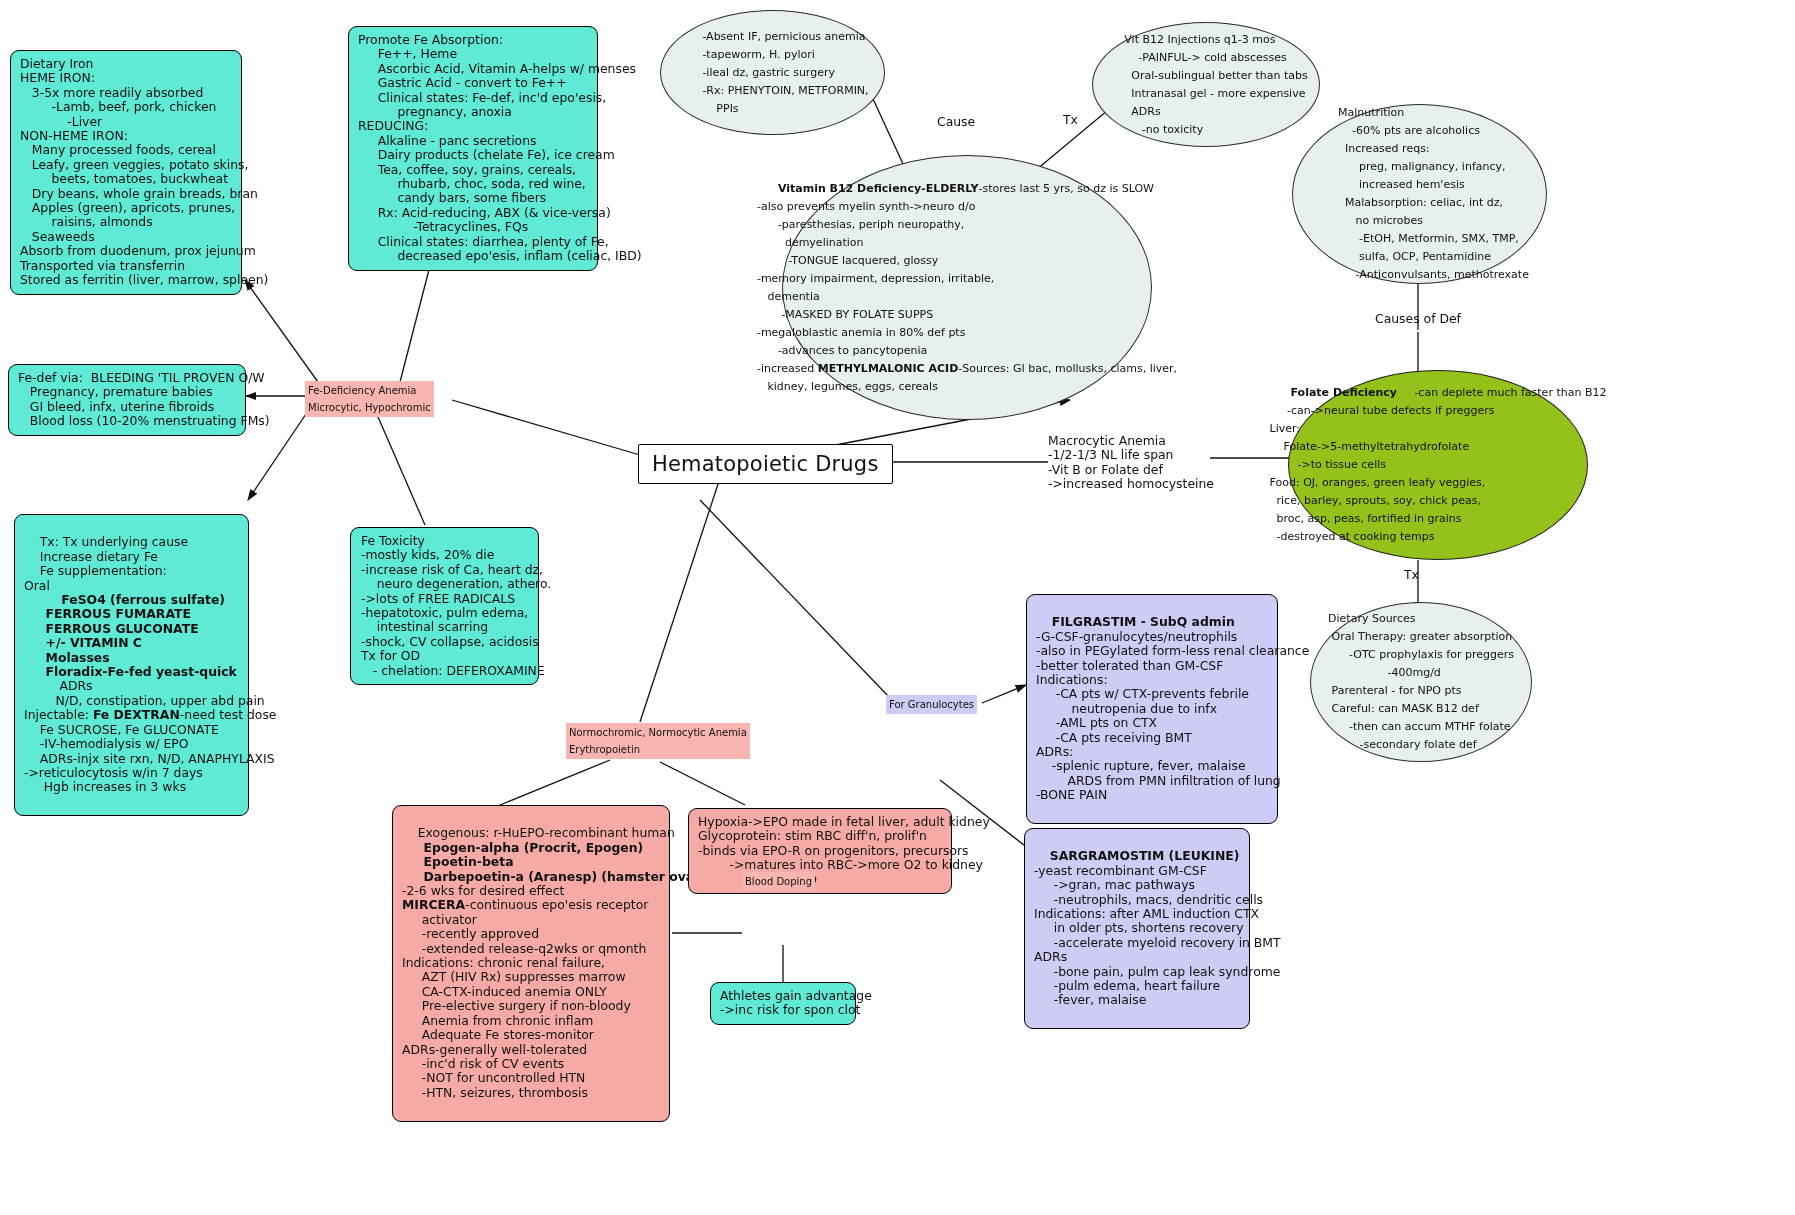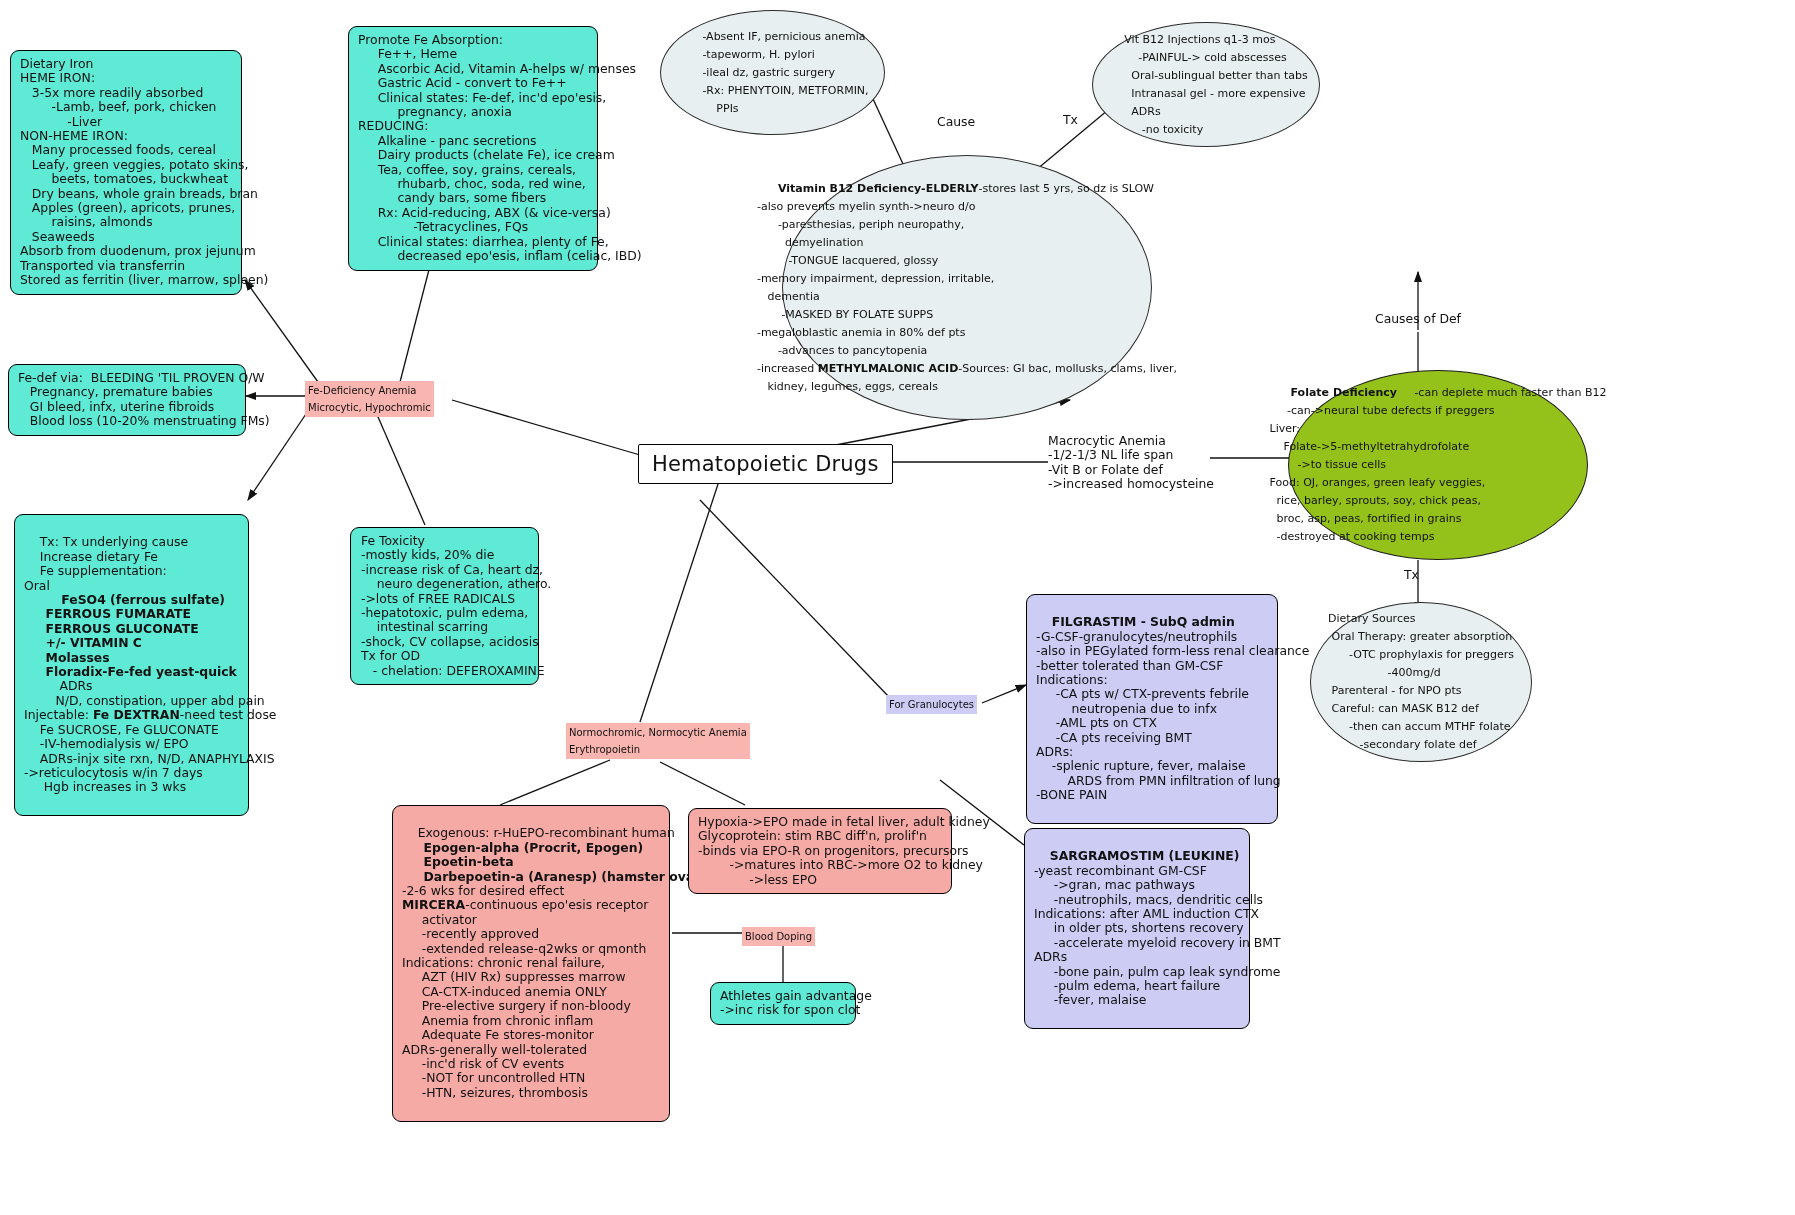--- a/index.html
+++ b/index.html
@@ -166,20 +166,32 @@
 
   <div class="node ell" style="left:1092px;top:22px;width:228px;height:125px;">
     <span style="padding-left:20px;">Vit B12 Injections q1-3 mos
     -PAINFUL-&gt; cold abscesses
   Oral-sublingual better than tabs
   Intranasal gel - more expensive
   ADRs
      -no toxicity</span>
   </div>
 
+  <div class="node ell" style="left:1292px;top:104px;width:255px;height:180px;">
+    <span style="padding-left:28px;">Malnutrition
+    -60% pts are alcoholics
+  Increased reqs:
+      preg, malignancy, infancy,
+      increased hem'esis
+  Malabsorption: celiac, int dz,
+     no microbes
+      -EtOH, Metformin, SMX, TMP,
+      sulfa, OCP, Pentamidine
+     -Anticonvulsants, methotrexate</span>
+  </div>
 
   <div class="node ell" style="left:782px;top:155px;width:370px;height:265px;">
     <span style="padding:0 14px;">
       <b>Vitamin B12 Deficiency-ELDERLY</b><span>-stores last 5 yrs, so dz is SLOW
 -also prevents myelin synth-&gt;neuro d/o
       -paresthesias, periph neuropathy,
         demyelination
          -TONGUE lacquered, glossy
 -memory impairment, depression, irritable,
    dementia
@@ -275,21 +287,21 @@
      -NOT for uncontrolled HTN
      -HTN, seizures, thrombosis</span>
   </div>
 
   <div class="node rbox salmon" style="left:688px;top:808px;width:264px;">Hypoxia-&gt;EPO made in fetal liver, adult kidney
 Glycoprotein: stim RBC diff'n, prolif'n
 -binds via EPO-R on progenitors, precursors
         -&gt;matures into RBC-&gt;more O2 to kidney
              -&gt;less EPO</div>
 
-  <div class="node tag tag-pink" style="left:742px;top:927px;">Blood Doping</div>
+  <div class="node tag tag-pink" style="left:742px;top:872px;">Blood Doping</div>
 
   <div class="node rbox" style="left:710px;top:982px;width:146px;">Athletes gain advantage
 -&gt;inc risk for spon clot</div>
 
   <div class="node plain" style="left:937px;top:107px;margin-top:8px;">Cause</div>
   <div class="node plain" style="left:1063px;top:113px;">Tx</div>
   <div class="node plain" style="left:1375px;top:312px;">Causes of Def</div>
   <div class="node plain" style="left:1404px;top:568px;">Tx</div>
   <div class="node tag tag-blue" style="left:886px;top:695px;">For Granulocytes</div>
 

